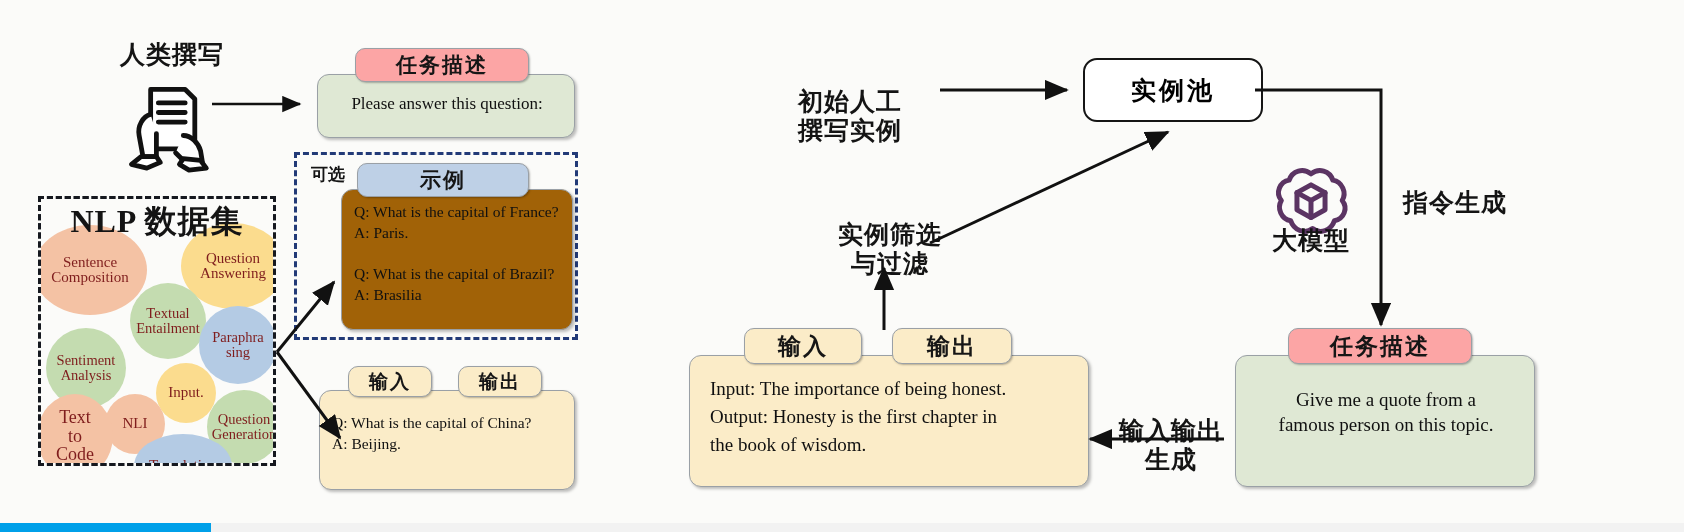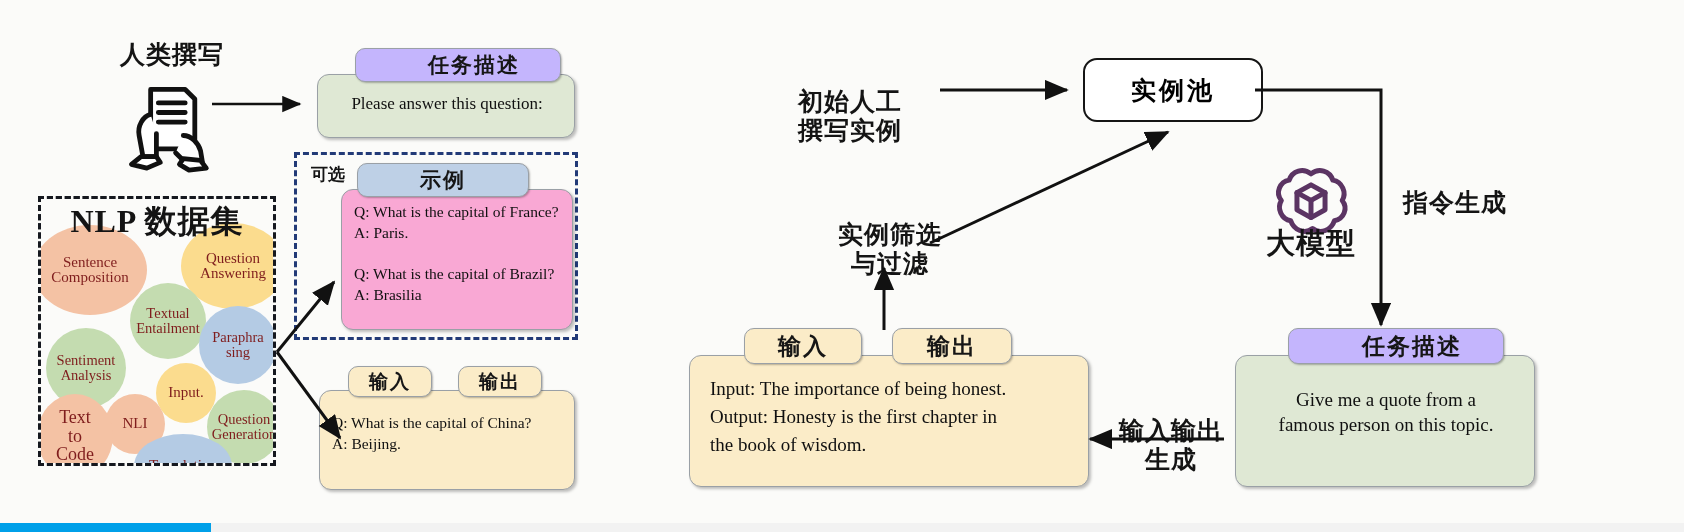--- a/index.html
+++ b/index.html
@@ -35,22 +35,22 @@
     box-sizing:border-box;
     margin-left:9px;
   }
   .card .body{
     font-family:"Liberation Serif", serif;
     color:#101010;
     line-height:1.30;
   }
 
   .green{background:#dfe8d4;}
-  .green-t{background:#c4b5fd;padding-left:32px;}
-  .blue{background:#f9a8d4;padding-left:32px;}
+  .green-t{background:#fca5a5;}
+  .blue{background:#a16207;padding-left:32px;}
   .blue-t{background:#bed0e6;}
   .cream{background:#fbecc8;}
   .cream-t{background:#fbecc8;}
   .white{background:#ffffff;border:2px solid #151515;box-shadow:none;border-radius:14px;}
 
   .cn{font-family:"Liberation Serif", serif;font-weight:700;}
 
   
   .dashed{
     position:absolute;
@@ -248,21 +248,21 @@
       <g fill="none" stroke="#5b3463" stroke-width="6.4" stroke-linejoin="round" stroke-linecap="round">
         <path d="M50 14 C40 6 26 10 22 22 C10 24 4 38 12 48 C6 58 12 72 24 74
                  C28 86 42 92 52 84 C62 92 76 86 80 74 C92 72 98 58 90 48
                  C96 38 90 24 78 22 C74 10 60 6 50 14 Z"></path>
         <path d="M50 28 L68 38 L68 60 L50 70 L32 60 L32 38 Z"></path>
         <path d="M32 38 L50 48 L50 70"></path>
         <path d="M68 38 L50 48"></path>
       </g>
     </svg>
   </div>
-  <div class="lbl cn" style="left:1258px;top:226px;width:106px;font-size:29px;">
+  <div class="lbl cn" style="left:1258px;top:226px;width:106px;font-size:25px;">
     <span>大模型</span>
   </div>
 
   <div class="lbl cn" style="left:1110px;top:386px;width:122px;font-size:25px;white-space:pre-line;">
     <span>输入输出
 生成</span>
   </div>
 
   <div class="lbl cn" style="left:1393px;top:188px;width:124px;font-size:25px;">
     <span>指令生成</span>

